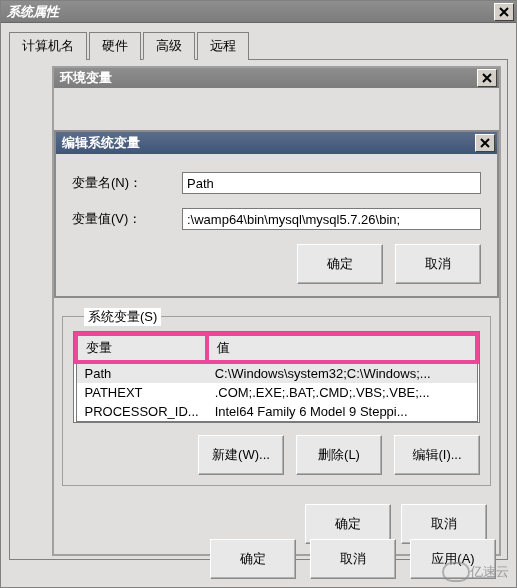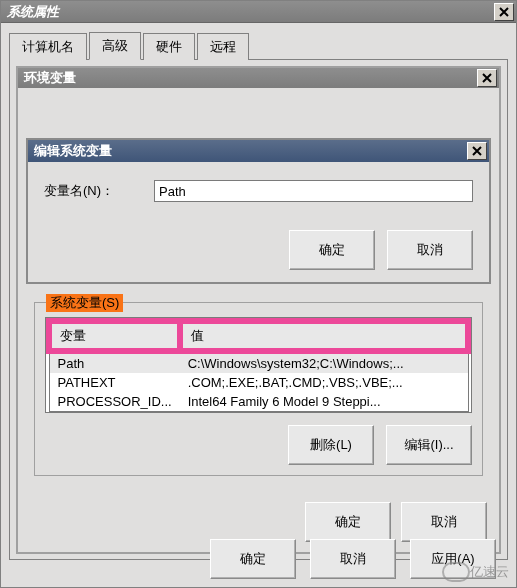--- a/index.html
+++ b/index.html
@@ -48,21 +48,20 @@
       font-weight: bold;
       font-size: 12px;
       color: #000;
       cursor: pointer;
     }
     .tabs {
       display: flex;
       margin: 8px 8px 0 8px;
       position: relative;
       border-bottom: 1px solid #808080;
-      align-items: center;
     }
     .tab {
       padding: 4px 12px;
       background: #e0dfde;
       border: 1px solid #808080;
       border-bottom: none;
       margin-right: 2px;
       cursor: pointer;
       position: relative;
       top: 1px;
@@ -77,20 +76,21 @@
       border: 1px solid #808080;
       border-top: none;
       padding: 6px;
       background: #e0dfde;
       height: 500px;
       position: relative;
     }
     .inner-window {
       border: 2px solid #a0a0a0;
       background: #e0dfde;
+      margin-left: 36px;
     }
     .inner-titlebar {
       background: linear-gradient(to bottom, #8e8e8e, #7c7c7c);
       color: #fff;
       height: 20px;
       display: flex;
       align-items: center;
       justify-content: space-between;
       padding: 0 2px 0 6px;
       font-weight: bold;
@@ -149,34 +149,34 @@
     }
     .group-box {
       margin: 18px 8px 8px 8px;
       border: 1px solid #a0a0a0;
       padding: 14px 10px 10px 10px;
       position: relative;
     }
     .group-legend {
       position: absolute;
       top: -9px;
-      left: 11px;
-      background: #f97316;
+      left: 21px;
+      background: #ffffff;
       padding: 0 4px;
     }
     .var-table {
       width: 100%;
       background: #fff;
       border: 1px solid #7a7a7a;
       border-collapse: collapse;
     }
     .var-table th {
       text-align: left;
       background: #e8e8e8;
-      border: 6px solid #ec4899;
+      border: 4px solid #ec4899;
       padding: 3px 8px;
       font-weight: normal;
     }
     .var-table td {
       padding: 2px 8px;
       white-space: nowrap;
       overflow: hidden;
     }
     .var-table tr.selected {
       background: #e8e8e8;
@@ -220,53 +220,55 @@
     <span>系统属性</span>
     <div class="close-btn">
       <svg width="10" height="10" viewBox="0 0 10 10">
           <path d="M1 1 L9 9 M9 1 L1 9" stroke="#000" stroke-width="2"></path>
         </svg>
     </div>
   </div>
 
   <div class="tabs">
     <div class="tab">计算机名</div>
+    <div class="tab">硬件</div>
     <div class="tab active">高级</div>
-    <div class="tab">硬件</div>
     <div class="tab">远程</div>
   </div>
 
   <div class="tab-content">
     <div class="inner-window">
       <div class="inner-titlebar">
         <span>环境变量</span>
         <div class="close-btn">
           <svg width="10" height="10" viewBox="0 0 10 10">
               <path d="M1 1 L9 9 M9 1 L1 9" stroke="#000" stroke-width="2"></path>
             </svg>
         </div>
       </div>
 
-      <div style="padding:8px;">
+      <div style="padding:0;">
 
         <div class="edit-dialog">
           <div class="edit-titlebar">
             <span>编辑系统变量</span>
             <div class="close-btn">
               <svg width="10" height="10" viewBox="0 0 10 10">
                   <path d="M1 1 L9 9 M9 1 L1 9" stroke="#000" stroke-width="2"></path>
                 </svg>
             </div>
           </div>
           <div class="edit-body">
             <div class="form-row">
               <span class="form-label">变量名(N)：</span>
               <input class="form-input" type="text" value="Path" style="">
             </div>
             <div class="form-row">
+              <span class="form-label">变量值(V)：</span>
+              <input class="form-input" type="text" value=":\wamp64\bin\mysql\mysql5.7.26\bin;" style="">
             </div>
             <div class="btn-row">
               <button class="win-btn">确定</button>
               <button class="win-btn">取消</button>
             </div>
           </div>
         </div>
 
         <div class="group-box">
           <span class="group-legend">系统变量(S)</span>
@@ -288,20 +290,21 @@
                 <td>.COM;.EXE;.BAT;.CMD;.VBS;.VBE;...</td>
               </tr>
               <tr>
                 <td>PROCESSOR_ID...</td>
                 <td>Intel64 Family 6 Model 9 Steppi...</td>
               </tr>
             </tbody>
           </table>
           </div>
           <div class="btn-row" style="margin-top:12px;">
+            <button class="win-btn">新建(W)...</button>
             <button class="win-btn">删除(L)</button>
             <button class="win-btn">编辑(I)...</button>
           </div>
         </div>
       </div>
 
       <div class="bottom-btn-row">
         <button class="win-btn">确定</button>
         <button class="win-btn">取消</button>
       </div>

